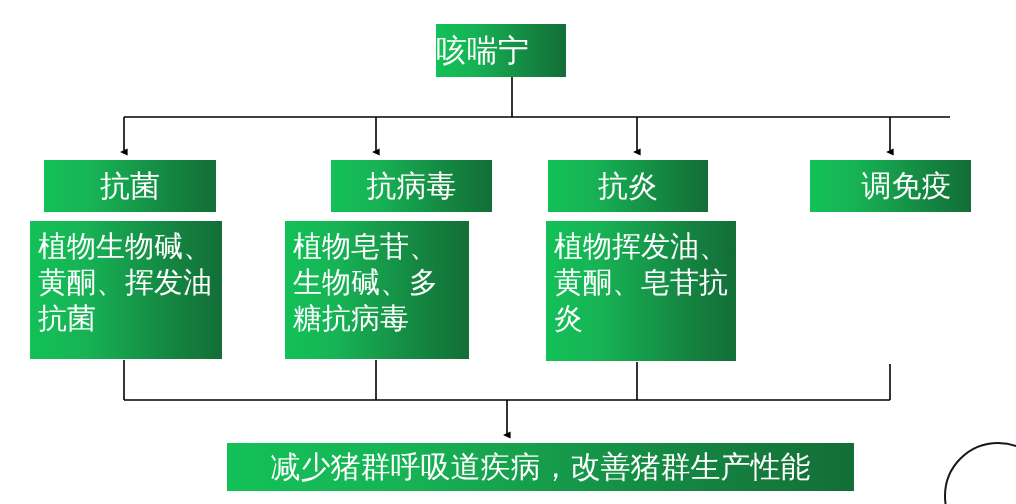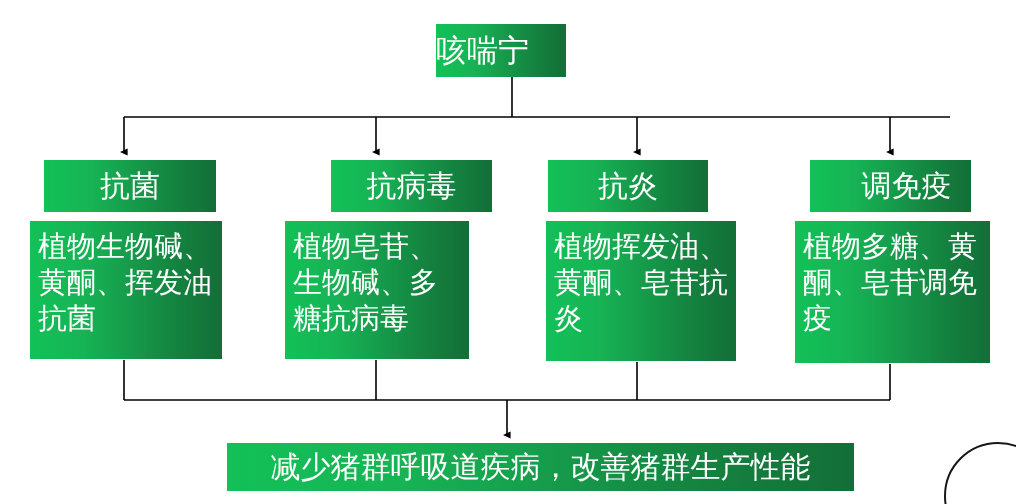--- a/index.html
+++ b/index.html
@@ -142,23 +142,20 @@
   <div class="node node-head col3head">
     <span class="txt">抗炎</span>
   </div>
   <div class="node node-body col3body">
     <span class="txt">植物挥发油、黄酮、皂苷抗炎</span>
   </div>
 
   <div class="node node-head col4head">
     <span class="txt">调免疫</span>
   </div>
-  <div class="node node-body col4body">
-    <span class="txt">植物多糖、黄酮、皂苷调免疫</span>
-  </div>
 
   <div class="node node-foot">
     <span class="txt">减少猪群呼吸道疾病，改善猪群生产性能</span>
   </div>
 
   <div class="corner-arc"></div>
 
 </div>
 
 </body></html>

